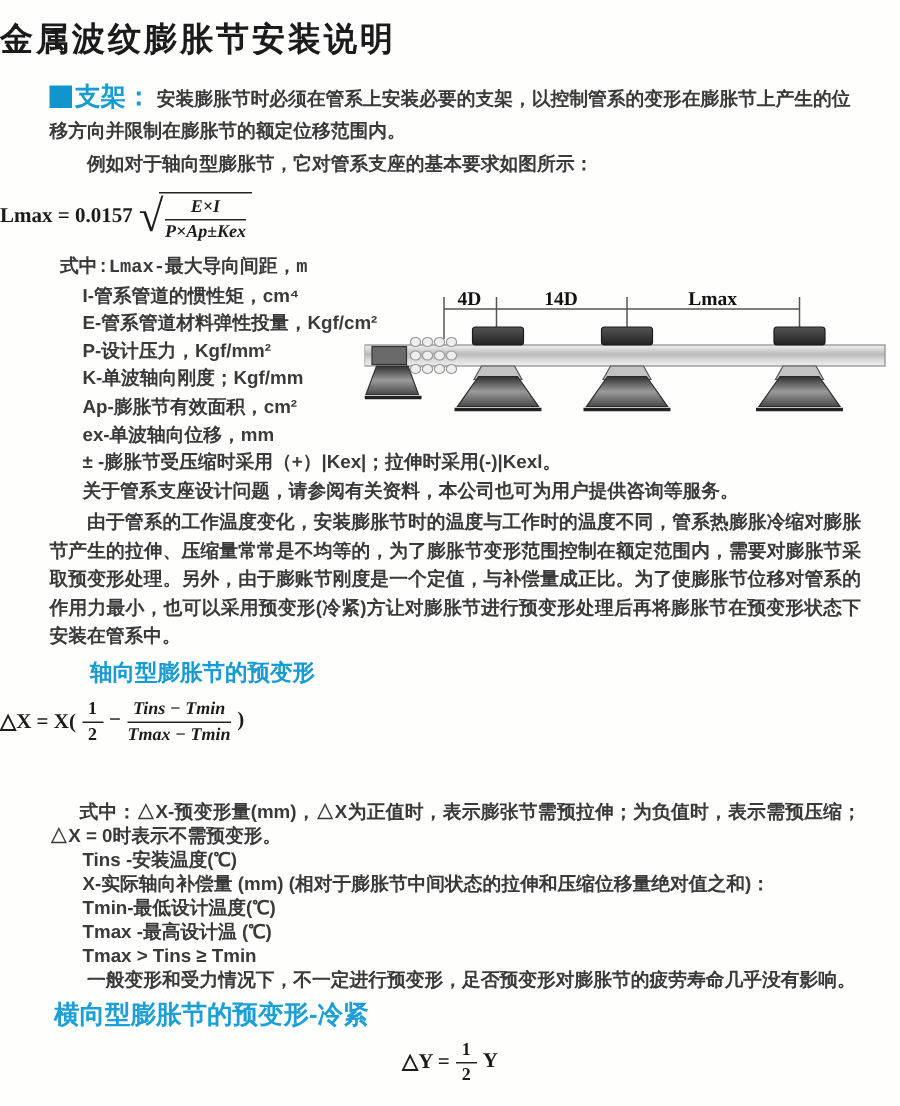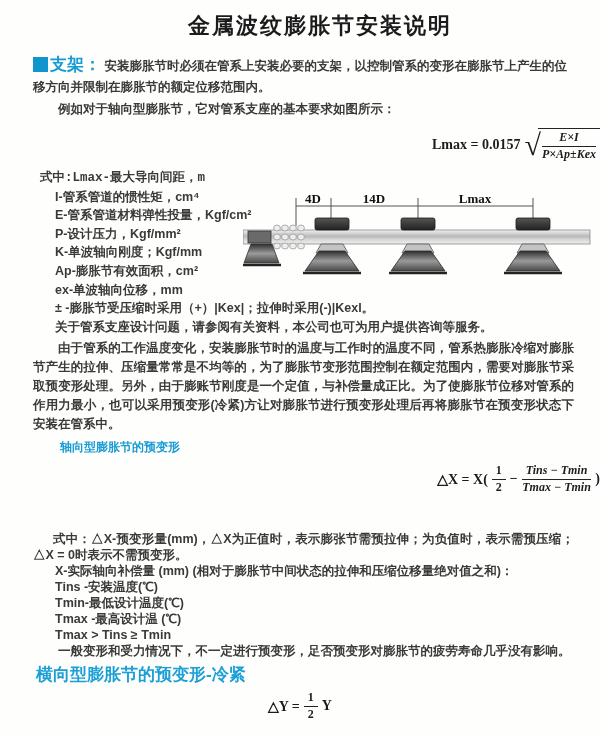--- a/index.html
+++ b/index.html
@@ -3,22 +3,22 @@
 <meta charset="utf-8">
 <style>
   html,body{margin:0;padding:0;background:#ffffff;}
   .page{
     position:relative; width:600px; height:737px; overflow:hidden;
     background:#fefefd;
     font-family:"Liberation Sans",sans-serif;
     color:#3a3a3a;
   }
   .title{
-    padding-top:11px; text-align:center;
-    font-size:22px; font-weight:bold; color:#1b1b1b; letter-spacing:2px;padding-left:40px;
+    padding-top:11px; text-align:left;
+    font-size:22px; font-weight:bold; color:#1b1b1b; letter-spacing:2px;
   }
   .para{ font-size:12.5px; line-height:21px; font-weight:600; }
   .sec1{ margin:13px 26px 0 33px; }
   .sq{ display:inline-block; width:15px; height:15px; background:#1095cd;
        vertical-align:-2px; margin-right:2px; }
   .sq2{ display:inline-block; width:13px; height:13px; background:#1095cd;
        vertical-align:-1px; margin-right:3px; }
   .blue-head{ color:#179bd3; font-size:17px; font-weight:bold; }
   .example{ margin:1px 26px 0 33px; text-indent:2em; }
   .formula{
@@ -27,30 +27,30 @@
   }
   .formula .row{ display:inline-flex; align-items:center; gap:4px; }
   .frac{ display:inline-block; vertical-align:middle; text-align:center;
          font-size:12px; line-height:1.15; }
   .frac .num{ display:block; border-bottom:1.3px solid #222; padding:0 4px 1px; }
   .frac .den{ display:block; padding-top:1px; }
   .it{ font-style:italic; }
   .rad{ display:inline-flex; align-items:center; }
   .rad-sign{ font-size:30px; font-weight:400; line-height:0.8; margin-right:-3px; }
   .rad-body{ border-top:1.6px solid #222; padding:2px 4px 0 4px; }
-  .f1{ margin-top:7px; height:36px; display:flex; align-items:center; justify-content:flex-end; }
+  .f1{ margin-top:7px; height:36px; display:flex; align-items:center; justify-content:flex-start; }
   .defs{ margin:6px 0 0 40px; font-size:12.5px; line-height:18.6px; font-weight:600; }
   .defs div{ margin-left:15px; }
   .defs div.first{ margin-left:0;font-family:Liberation Mono, monospace; }
   .h2row{ margin:5px 0 0 33px; }
   .h2row .blue-head{ font-size:16px; }
   .sec2para{ margin:3px 26px 0 33px; text-indent:2em; font-size:12.5px;
              line-height:19px; font-weight:600; text-align:justify; }
-  .h3a{ margin:5px 0 0 60px; color:#179bd3; font-size:12px; font-weight:bold; }
-  .f2{ margin-top:6px; height:34px; display:flex; align-items:center; justify-content:flex-end; }
+  .h3a{ margin:5px 0 0 60px; color:#179bd3; font-size:15px; font-weight:bold; }
+  .f2{ margin-top:6px; height:34px; display:flex; align-items:center; justify-content:flex-start; }
   .notes{ font-size:12.5px; line-height:16px; font-weight:700;margin-top:35px; }
   .note-p{ margin:2px 26px 0 33px; text-indent:1.6em; text-align:justify; }
   .note-ind{ margin:0 26px 0 55px; }
   .note-last{ margin:0 26px 0 33px; text-indent:2em; }
   .h3b{ margin:4px 0 0 36px; color:#1b9fd6; font-size:17px; font-weight:bold; }
   .f3{ margin-top:5px; height:30px; display:flex; align-items:center; justify-content:center; }
   .diagram{ position:absolute; left:243px; top:192px; width:352px; height:96px; }
   .dimtext{ font-family:"Liberation Serif",serif; font-weight:bold; font-size:13px; fill:#111; }
 </style>
 </head>
@@ -110,22 +110,22 @@
       <span class="frac it">
         <span class="num">Tins − Tmin</span>
         <span class="den">Tmax − Tmin</span>
       </span>
       <span>)</span>
     </span>
   </div>
 
   <div class="notes">
     <p class="note-p">式中：△X-预变形量(mm)，△X为正值时，表示膨张节需预拉伸；为负值时，表示需预压缩；△X = 0时表示不需预变形。</p>
+    <p class="note-ind">Tins -安装温度(℃)</p>
     <p class="note-ind">X-实际轴向补偿量 (mm) (相对于膨胀节中间状态的拉伸和压缩位移量绝对值之和)：</p>
-    <p class="note-ind">Tins -安装温度(℃)</p>
     <p class="note-ind">Tmin-最低设计温度(℃)</p>
     <p class="note-ind">Tmax -最高设计温 (℃)</p>
     <p class="note-ind">Tmax &gt; Tins ≥ Tmin</p>
     <p class="note-last">一般变形和受力情况下，不一定进行预变形，足否预变形对膨胀节的疲劳寿命几乎没有影响。</p>
   </div>
 
   <div class="h3b">横向型膨胀节的预变形-冷紧</div>
 
   <div class="formula f3">
     <span class="row">

